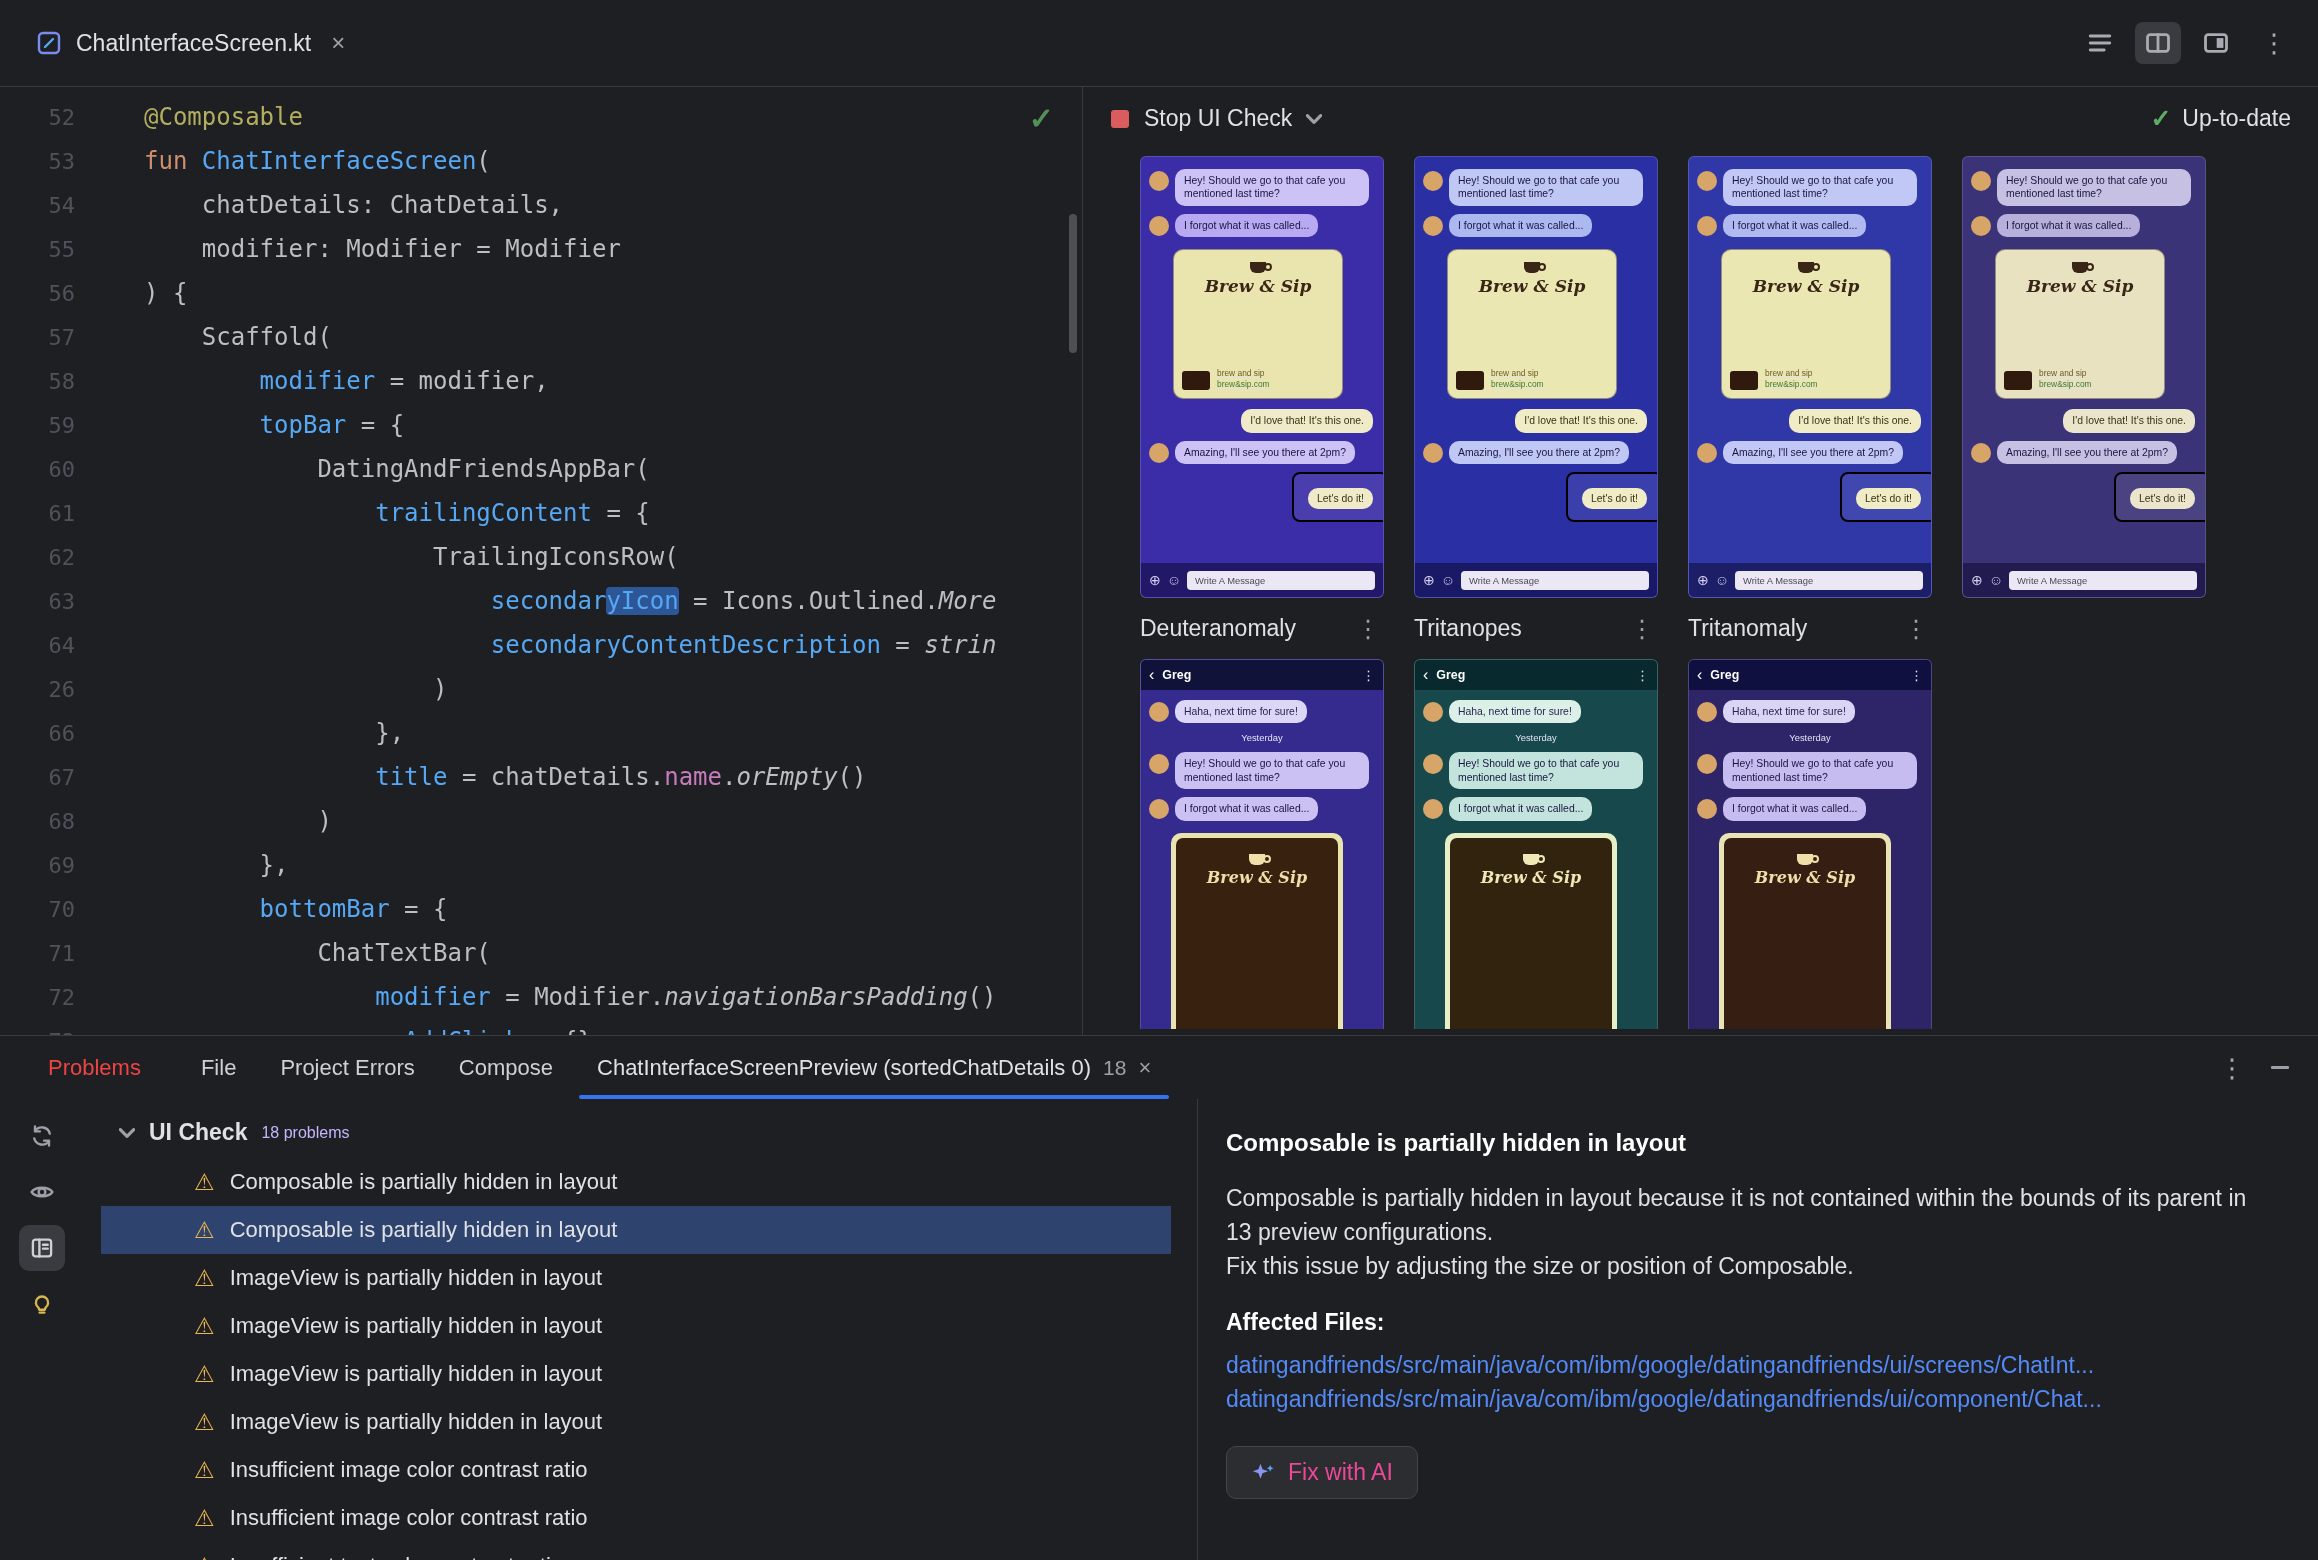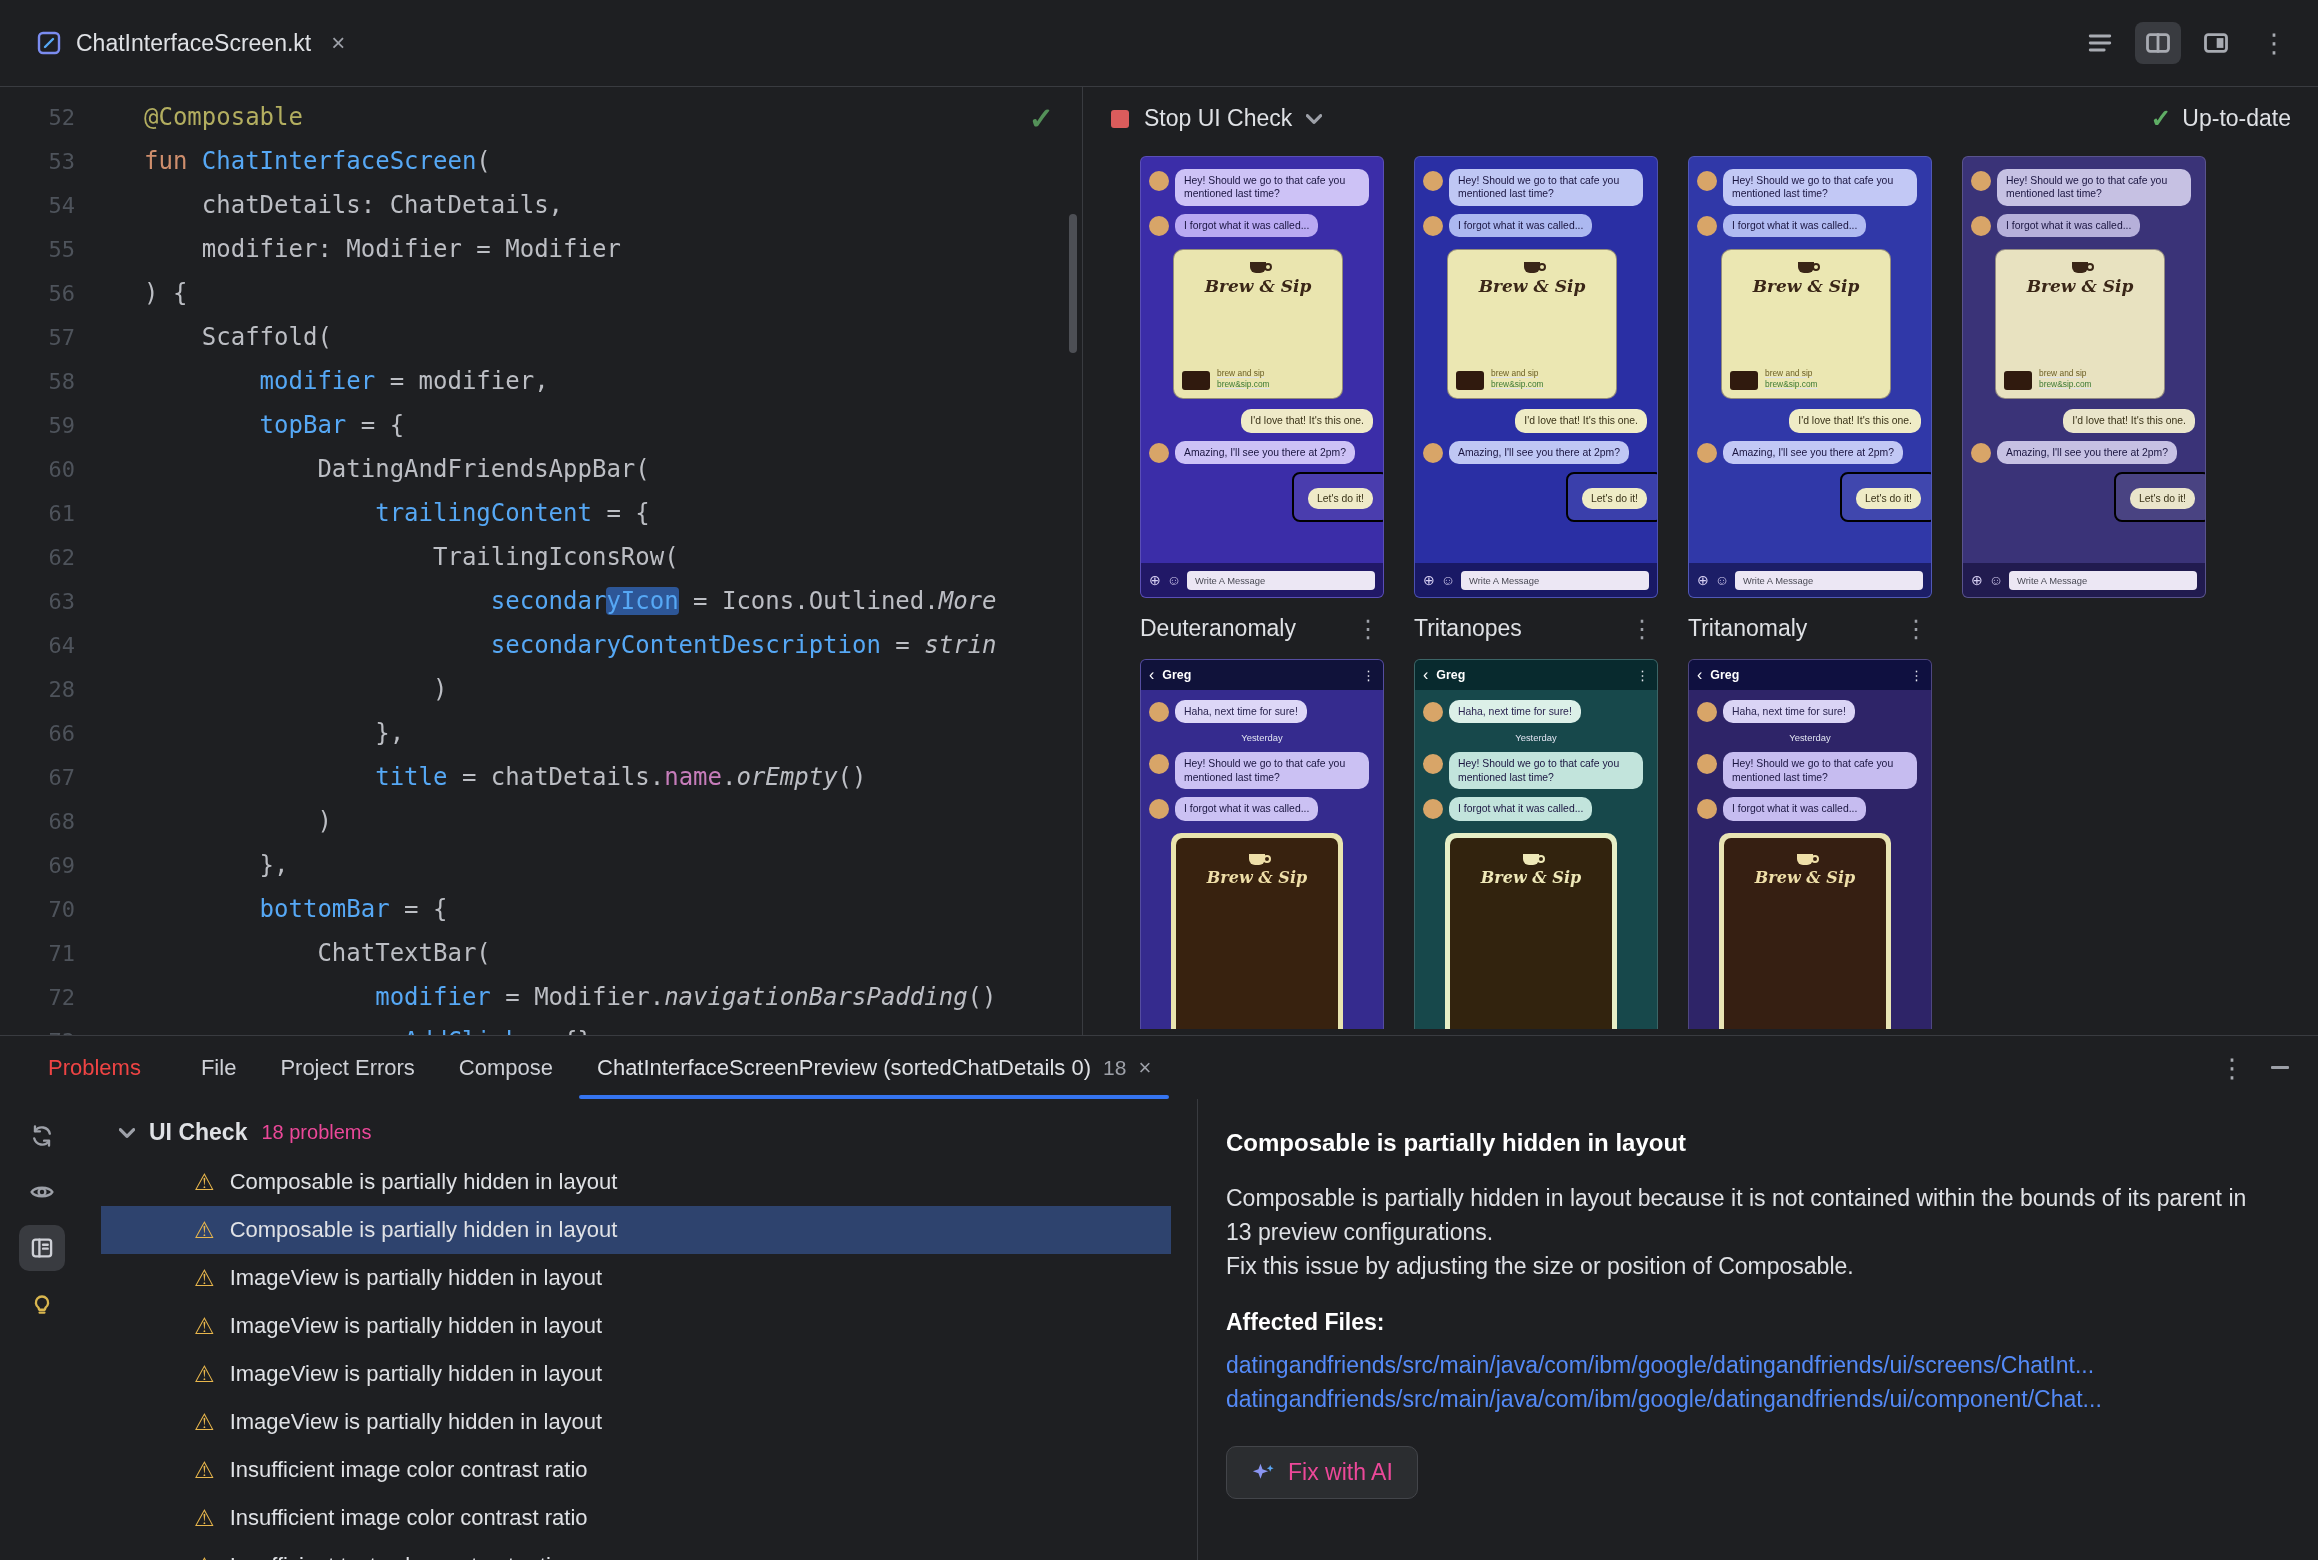--- a/index.html
+++ b/index.html
@@ -109,21 +109,21 @@
   .sbtn { width: 46px; height: 46px; display: flex; align-items: center; justify-content: center; border-radius: 10px; background: transparent; border: none; }
   .sbtn.sel { background: #393B40; }
   .sbtn svg { stroke: #9DA0A8; fill: none; stroke-width: 1.8; stroke-linecap: round; stroke-linejoin: round; }
   .sbtn.sel svg { stroke: #CED0D6; }
   .sbtn.bulb svg { stroke: #D9B64F; }
 
   .tree { width: 1115px; flex: none; border-right: 1px solid #393B40; overflow: hidden; padding-top: 12px; }
   .tree-head { display: flex; align-items: center; gap: 14px; padding: 8px 0 12px 36px; }
   .tree-head svg { stroke: #9DA0A8; fill: none; stroke-width: 2.4; stroke-linecap: round; stroke-linejoin: round; }
   .tree-title { font-size: 23px; font-weight: bold; color: #DFE1E5; }
-  .tree-count { font-size: 20px; color: #ec4899; }
+  .tree-count { font-size: 16px; color: #c4b5fd; }
   .p-item { height: 48px; display: flex; align-items: center; gap: 15px; padding-left: 93px; margin: 0 26px 0 18px; }
   .p-item.sel { background: #2E436E; }
   .p-warn { color: #E8B64C; font-size: 23px; line-height: 1; }
   .p-label { font-size: 22px; color: #DFE1E5; }
 
   .detail { flex: 1; overflow: hidden; padding: 30px 40px 0 28px; }
   .detail h2 { font-size: 24px; font-weight: bold; color: #FFFFFF; margin-bottom: 24px; }
   .detail p { font-size: 23px; line-height: 34px; color: #DFE1E5; max-width: 1030px; }
   .detail h3 { font-size: 23px; font-weight: bold; color: #FFFFFF; margin-top: 26px; margin-bottom: 12px; }
   .dlink { display: block; color: #548AF7; font-size: 23px; line-height: 34px; text-decoration: none; }
@@ -218,21 +218,21 @@
           </div>
           <div class="code-line">
             <span class="ln">63</span>
             <span class="code"><span class="tk tk-d">                        </span><span class="tk tk-arg">secondar</span><span class="tk tk-arg tk-sel">yIcon</span><span class="tk tk-d"> = Icons.Outlined.</span><span class="tk tk-it">More</span></span>
           </div>
           <div class="code-line">
             <span class="ln">64</span>
             <span class="code"><span class="tk tk-d">                        </span><span class="tk tk-arg">secondaryContentDescription</span><span class="tk tk-d"> = </span><span class="tk tk-it">strin</span></span>
           </div>
           <div class="code-line">
-            <span class="ln">28</span>
+            <span class="ln">26</span>
             <span class="code"><span class="tk tk-d">                    )</span></span>
           </div>
           <div class="code-line">
             <span class="ln">66</span>
             <span class="code"><span class="tk tk-d">                },</span></span>
           </div>
           <div class="code-line">
             <span class="ln">67</span>
             <span class="code"><span class="tk tk-d">                </span><span class="tk tk-arg">title</span><span class="tk tk-d"> = chatDetails.</span><span class="tk tk-prop">name</span><span class="tk tk-d">.</span><span class="tk tk-it">orEmpty</span><span class="tk tk-d">()</span></span>
           </div>

